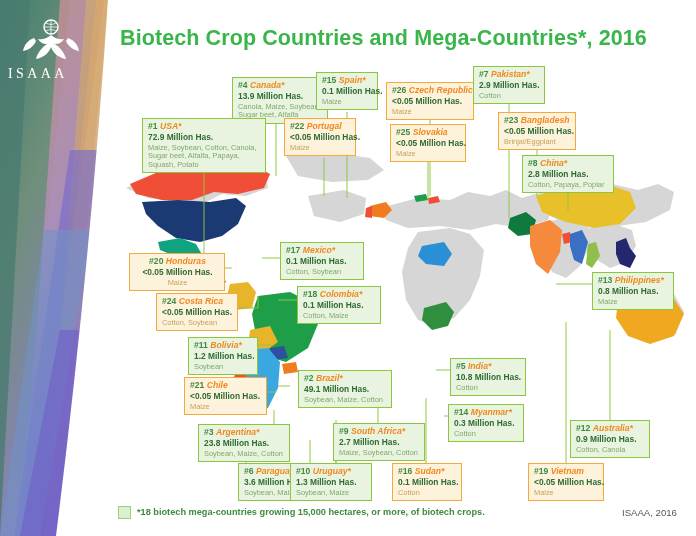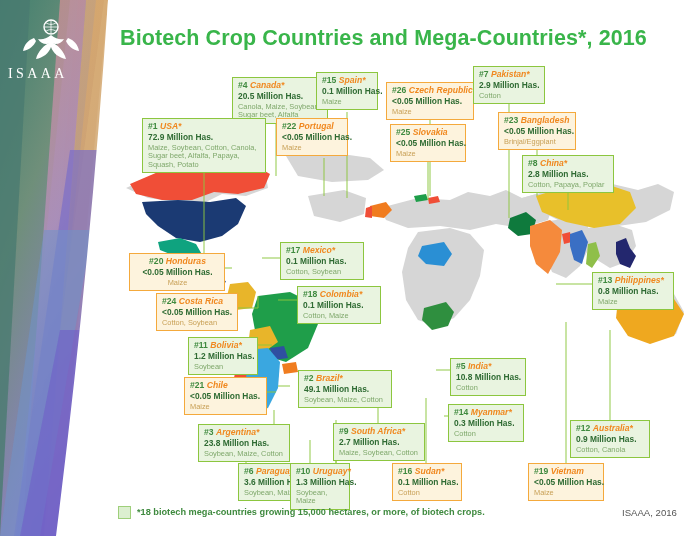--- a/index.html
+++ b/index.html
@@ -209,21 +209,21 @@
       <line x1="566" y1="470" x2="566" y2="322"></line>
       <line x1="246" y1="470" x2="246" y2="446"></line>
       <line x1="246" y1="446" x2="262" y2="446"></line>
       <line x1="310" y1="463" x2="310" y2="440"></line>
     </g>
   </svg>
 
   <div id="labels-host">
       <div class="lbl" style="left: 232px; top: 66px; width: 96px; margin-top: 11px;">
         <div class="ln1"><span>#4 </span><span class="cn">Canada*</span></div>
-        <div class="ln2">20.5 Million Has.</div>
+        <div class="ln2">13.9 Million Has.</div>
         <div class="ln3">Canola, Maize, Soybean,<br>Sugar beet, Alfalfa</div>
       </div>
       <div class="lbl" style="left: 316px; top: 72px; width: 62px;">
         <div class="ln1"><span>#15 </span><span class="cn">Spain*</span></div>
         <div class="ln2">0.1 Million Has.</div>
         <div class="ln3">Maize</div>
       </div>
       <div class="lbl orange" style="left: 386px; top: 82px; width: 88px;">
         <div class="ln1"><span>#26 </span><span class="cn">Czech Republic</span></div>
         <div class="ln2">&lt;0.05 Million Has.</div>
@@ -232,21 +232,21 @@
       <div class="lbl" style="left: 473px; top: 66px; width: 72px;">
         <div class="ln1"><span>#7 </span><span class="cn">Pakistan*</span></div>
         <div class="ln2">2.9 Million Has.</div>
         <div class="ln3">Cotton</div>
       </div>
       <div class="lbl" style="left: 142px; top: 118px; width: 124px;">
         <div class="ln1"><span>#1 </span><span class="cn">USA*</span></div>
         <div class="ln2">72.9 Million Has.</div>
         <div class="ln3">Maize, Soybean, Cotton, Canola,<br>Sugar beet, Alfalfa, Papaya,<br>Squash, Potato</div>
       </div>
-      <div class="lbl orange" style="left: 276px; top: 118px; width: 72px;">
+      <div class="lbl orange" style="left: 284px; top: 118px; width: 72px;">
         <div class="ln1"><span>#22 </span><span class="cn">Portugal</span></div>
         <div class="ln2">&lt;0.05 Million Has.</div>
         <div class="ln3">Maize</div>
       </div>
       <div class="lbl orange" style="left: 390px; top: 124px; width: 76px;">
         <div class="ln1"><span>#25 </span><span class="cn">Slovakia</span></div>
         <div class="ln2">&lt;0.05 Million Has.</div>
         <div class="ln3">Maize</div>
       </div>
       <div class="lbl orange" style="left: 498px; top: 112px; width: 78px;">
@@ -322,21 +322,21 @@
       <div class="lbl" style="left: 198px; top: 424px; width: 92px;">
         <div class="ln1"><span>#3 </span><span class="cn">Argentina*</span></div>
         <div class="ln2">23.8 Million Has.</div>
         <div class="ln3">Soybean, Maize, Cotton</div>
       </div>
       <div class="lbl" style="left: 202px; top: 463px; width: 92px; margin-left: 36px;">
         <div class="ln1"><span>#6 </span><span class="cn">Paraguay*</span></div>
         <div class="ln2">3.6 Million Has.</div>
         <div class="ln3">Soybean, Maize, Cotton</div>
       </div>
-      <div class="lbl" style="left: 290px; top: 463px; width: 60px;">
+      <div class="lbl" style="left: 290px; top: 463px; width: 82px;">
         <div class="ln1"><span>#10 </span><span class="cn">Uruguay*</span></div>
         <div class="ln2">1.3 Million Has.</div>
         <div class="ln3">Soybean, Maize</div>
       </div>
       <div class="lbl orange" style="left: 392px; top: 463px; width: 70px;">
         <div class="ln1"><span>#16 </span><span class="cn">Sudan*</span></div>
         <div class="ln2">0.1 Million Has.</div>
         <div class="ln3">Cotton</div>
       </div>
       <div class="lbl orange" style="left: 528px; top: 463px; width: 76px;">

